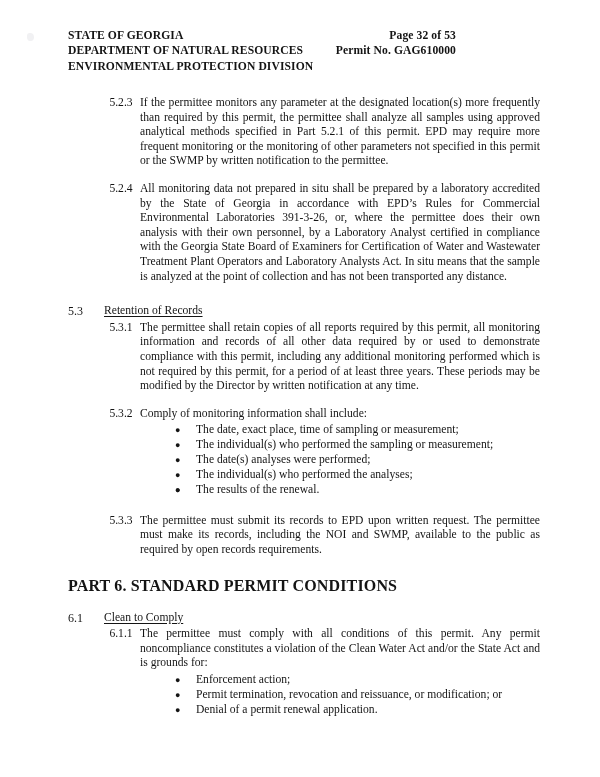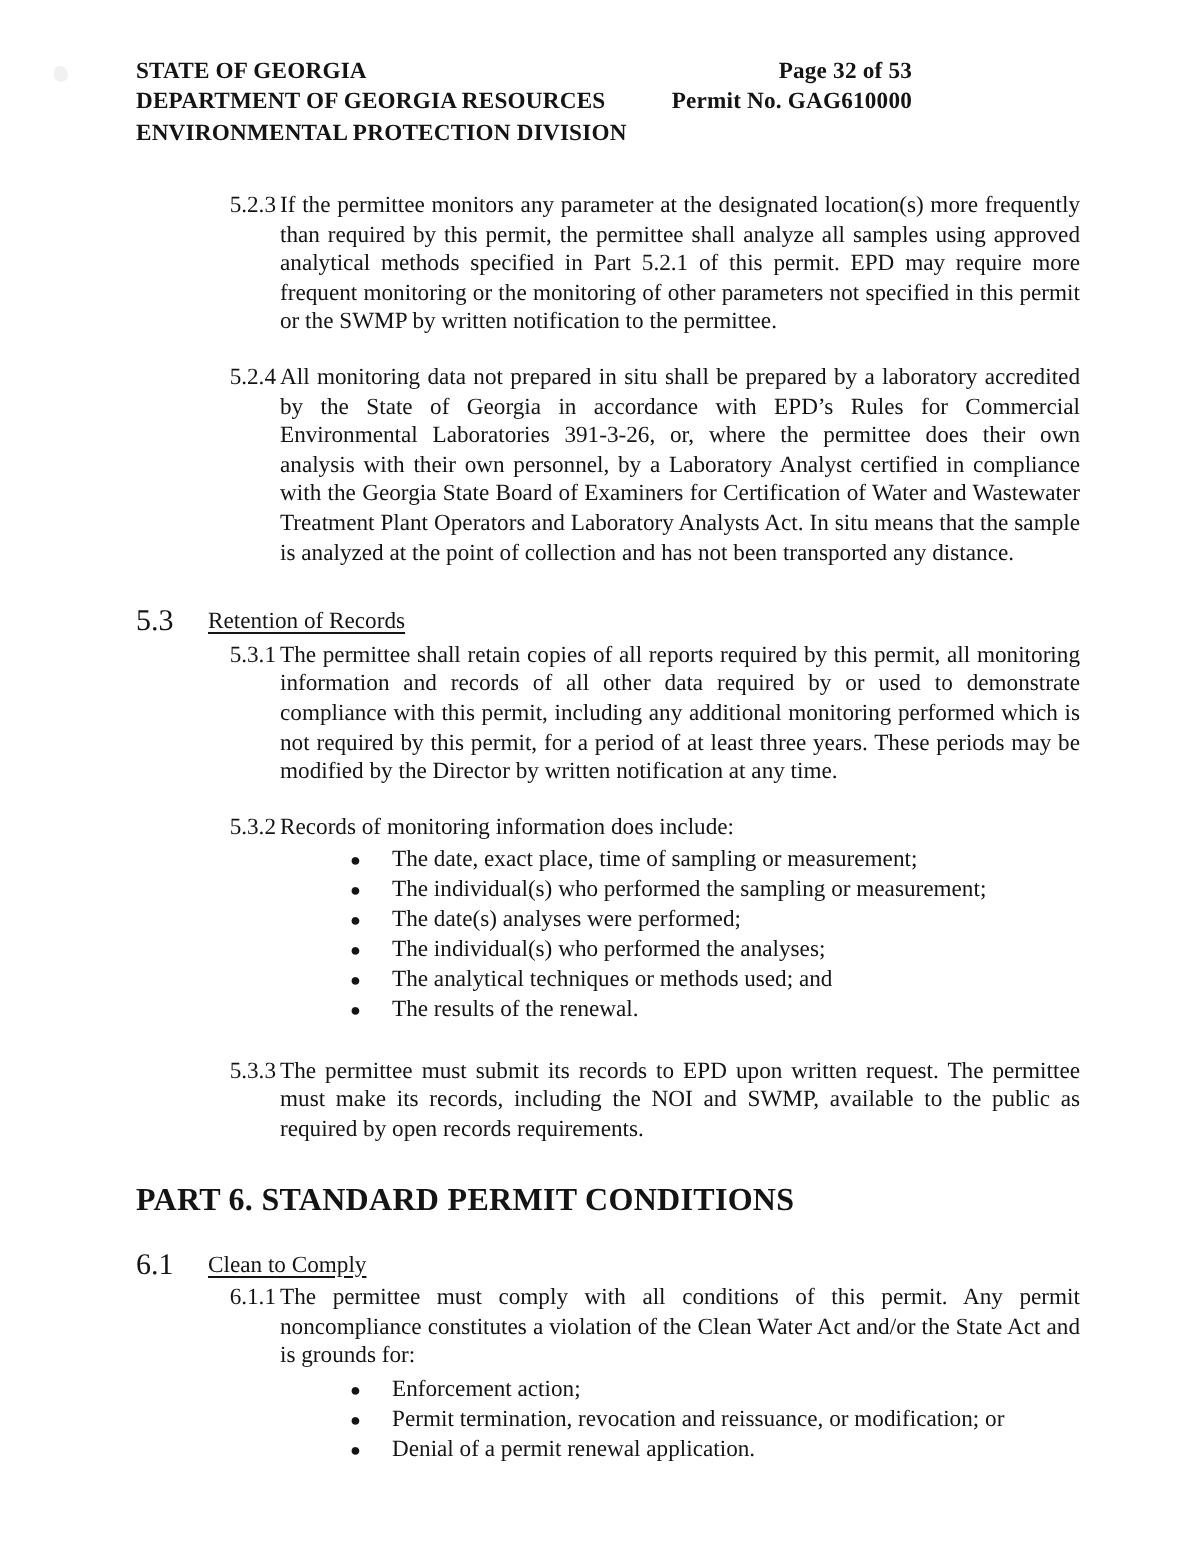--- a/index.html
+++ b/index.html
@@ -61,40 +61,40 @@
     text-align: justify;
     font-size: 11.6px;
     line-height: 14.6px;
     margin-bottom: 13px;
   }
   .clause .num {
     position: absolute;
     left: 0;
     top: 0;
     width: 34px;
-    text-align: right;
+    text-align: center;
     font-size: 11.6px;
   }
   .clause .txt { display: block; }
 
   
   .section {
     position: relative;
     margin-left: 68px;
     margin-right: 60px;
     padding-left: 36px;
     font-size: 11.6px;
     line-height: 14.6px;
     margin-bottom: 2px;
   }
   .section .num {
     position: absolute;
     left: 0;
     top: 0;
-    font-size: 15px;
+    font-size: 12px;
   }
   .section .title {
     text-decoration: underline;
     text-underline-offset: 1.5px;
   }
 
   
   .part-heading {
     margin-left: 68px;
     margin-right: 60px;
@@ -144,21 +144,21 @@
 </head>
 <body>
 
 <div class="page">
 
   <div class="scan-speck"></div>
 
   <div class="header">
     <div class="header-left">
       <span class="hline">STATE OF GEORGIA</span>
-      <span class="hline">DEPARTMENT OF GEORGIA RESOURCES</span>
+      <span class="hline">DEPARTMENT OF NATURAL RESOURCES</span>
       <span class="hline">ENVIRONMENTAL PROTECTION DIVISION</span>
     </div>
     <div class="header-right">
       <span class="hline">Page 32 of 53</span>
       <span class="hline">Permit No. GAG610000</span>
     </div>
   </div>
 
   <div class="body">
 
@@ -177,41 +177,40 @@
       <span class="title">Retention of Records</span>
     </div>
 
     <div class="clause">
       <span class="num">5.3.1</span>
       <span class="txt">The permittee shall retain copies of all reports required by this permit, all monitoring information and records of all other data required by or used to demonstrate compliance with this permit, including any additional monitoring performed which is not required by this permit, for a period of at least three years.  These periods may be modified by the Director by written notification at any time.</span>
     </div>
 
     <div class="clause tight">
       <span class="num">5.3.2</span>
-      <span class="txt">Records of monitoring information does include:</span>
+      <span class="txt">Comply of monitoring information shall include:</span>
       <ul class="bullets">
         <li>
           <span class="dot">●</span>
           <span>The date, exact place, time of sampling or measurement;</span>
         </li>
         <li>
           <span class="dot">●</span>
           <span>The individual(s) who performed the sampling or measurement;</span>
         </li>
         <li>
           <span class="dot">●</span>
           <span>The date(s) analyses were performed;</span>
         </li>
         <li>
           <span class="dot">●</span>
           <span>The individual(s) who performed the analyses;</span>
         </li>
         <li>
           <span class="dot">●</span>
-          <span>The analytical techniques or methods used; and</span>
         </li>
         <li>
           <span class="dot">●</span>
           <span>The results of the renewal.</span>
         </li>
       </ul>
     </div>
 
     <div class="clause" style="margin-top:16px;">
       <span class="num">5.3.3</span>

